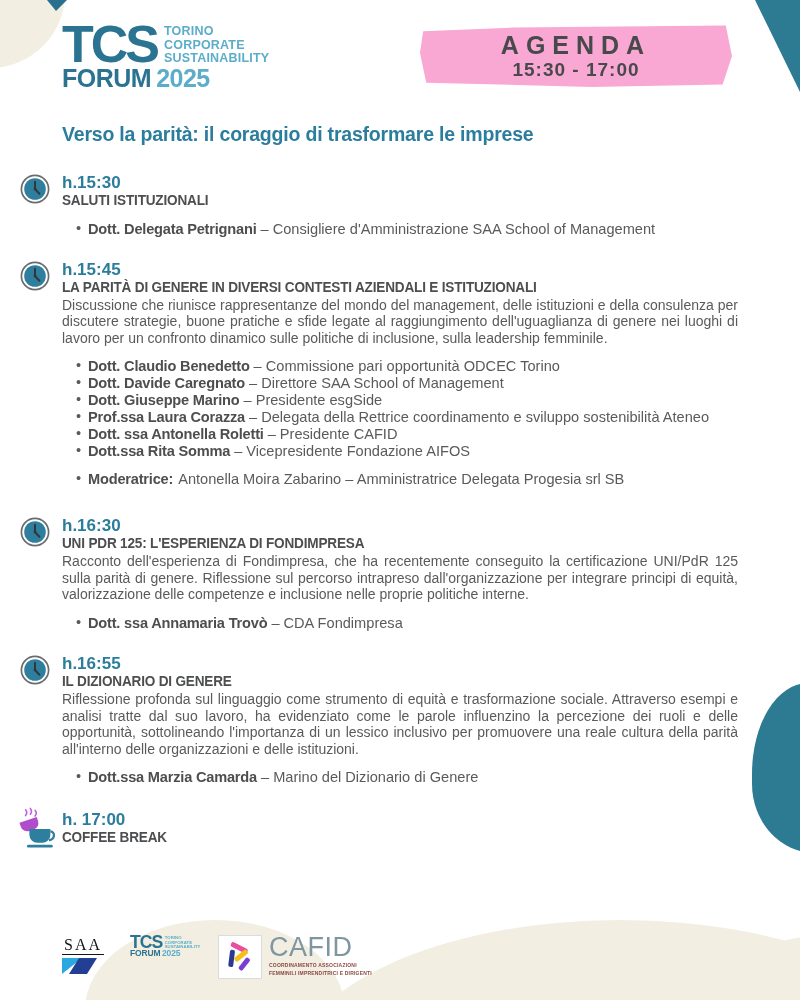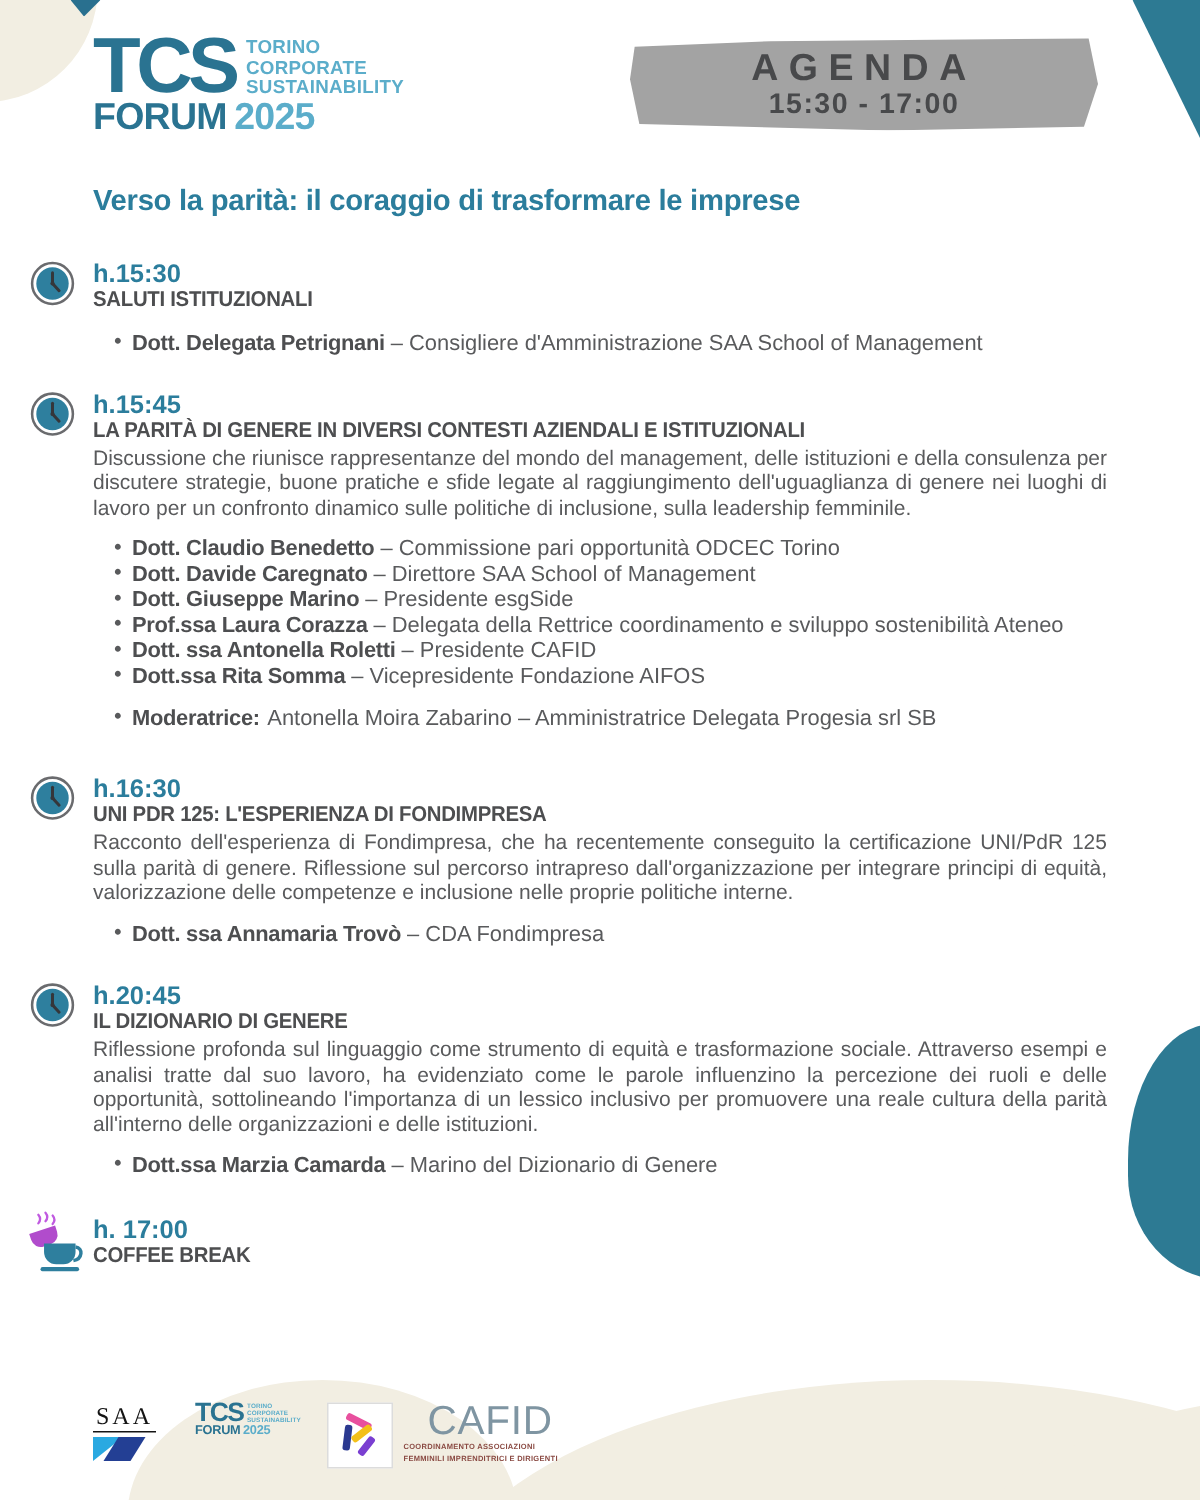--- a/index.html
+++ b/index.html
@@ -21,21 +21,21 @@
 
   
   .header-row { position:relative; height:96px; }
   .tcs { position:absolute; left:62px; top:24px; }
   .tcs-top { display:flex; align-items:flex-start; gap:7px; }
   .tcs-acronym { font-size:52px; font-weight:bold; color:#2a7391; line-height:40px; letter-spacing:-3px; }
   .tcs-words { display:flex; flex-direction:column; font-size:12.5px; font-weight:bold; color:#5badca; line-height:13.5px; letter-spacing:0.2px; margin-top:1px; }
   .tcs-bottom { font-size:25px; font-weight:bold; line-height:24px; letter-spacing:-0.5px; margin-top:0px; }
   .tcs-forum { color:#2a7391; } .tcs-year { color:#5badca; margin-left:5px; }
 
-  .banner { position:absolute; left:420px; top:25px; width:312px; height:62px; background:#a3a3a3;
+  .banner { position:absolute; left:420px; top:25px; width:312px; height:62px; background:#f9a8d4;
     display:flex; flex-direction:column; align-items:center; justify-content:center;
     clip-path:polygon(1% 10%, 30% 4%, 98% 1%, 100% 50%, 97% 96%, 55% 100%, 2% 93%, 0 45%); }
   .banner-title { font-size:25px; font-weight:bold; color:#48494b; letter-spacing:7px; line-height:26px; }
   .banner-time { font-size:19px; font-weight:bold; color:#48494b; letter-spacing:1px; margin-top:1px; }
 
   
   .doc-title { margin:26px 62px 0; color:#2b7d9c; font-weight:bold; font-size:19.5px; line-height:24.5px; letter-spacing:-0.2px; }
 
   
   .main { margin:0 62px 0 62px; }
@@ -60,21 +60,21 @@
   .footer { position:absolute; left:62px; top:933px; display:flex; align-items:flex-start; gap:26px; }
   .saa { display:flex; flex-direction:column; align-items:flex-start; margin-top:4px; }
   .saa-name { font-family:"Liberation Serif", serif; font-size:16px; letter-spacing:2px; color:#141414; border-bottom:1.5px solid #141414; padding:0 2px 1px; line-height:16px; }
   .saa-tri { display:flex; margin-top:3px; height:16px; }
   .saa-t1 { width:0; height:0; border-top:16px solid #2aa9e1; border-right:20px solid transparent; }
   .saa-t2 { width:18px; height:16px; background:#233f94; transform:skewX(-32deg); margin-left:-8px; }
   .tcs-small-box { width:62px; height:44px; position:relative; }
   .tcs-small { position:absolute; left:0; top:2px; transform:scale(0.34); transform-origin:left top; width:200px; }
   .cafid { display:flex; align-items:flex-start; gap:7px; margin-top:2px; }
   .cafid-card { width:42px; height:42px; background:#ffffff; border:1px solid #dcdcdc; display:flex; align-items:center; justify-content:center; }
-  .cafid-name { font-size:27px; color:#7f95a2; letter-spacing:0.5px; line-height:25px; font-weight:normal;margin-left:16px; }
+  .cafid-name { font-size:27px; color:#7f95a2; letter-spacing:0.5px; line-height:25px; font-weight:normal; }
   .cafid-sub { font-size:5px; color:#8a4a43; line-height:6px; margin-top:2px; font-weight:bold; letter-spacing:0.2px; }
 </style>
 </head>
 <body>
 
 <div class="deco blob-top-left"></div>
 <div class="deco notch-top"></div>
 <div class="deco tri-top-right"></div>
 <div class="deco blob-right"></div>
 <div class="deco hill-1"></div>
@@ -172,21 +172,21 @@
     <div class="session mt-s4">
       <div class="clock-wrap">
         <svg viewBox="0 0 30 30" width="30" height="30">
           <circle cx="15" cy="15" r="13.6" fill="#ffffff" stroke="#6a6b6e" stroke-width="1.7"></circle>
           <circle cx="15" cy="15" r="10.8" fill="#2e7f9e"></circle>
           <path d="M15 15 V7.8" stroke="#35363a" stroke-width="2" stroke-linecap="round"></path>
           <path d="M15 15 L19.4 19.8" stroke="#35363a" stroke-width="2" stroke-linecap="round"></path>
           <circle cx="15" cy="15" r="1.4" fill="#35363a"></circle>
         </svg>
       </div>
-      <div class="time">h.20:45</div>
+      <div class="time">h.16:55</div>
       <div class="s-heading">IL DIZIONARIO DI GENERE</div>
       <p class="s-desc">Riflessione profonda sul linguaggio come strumento di equità e trasformazione sociale. Attraverso esempi e analisi tratte dal suo lavoro, ha evidenziato come le parole influenzino la percezione dei ruoli e delle opportunità, sottolineando l'importanza di un lessico inclusivo per promuovere una reale cultura della parità all'interno delle organizzazioni e delle istituzioni.</p>
       <ul class="speakers">
         <li><b>Dott.ssa Marzia Camarda</b><span class="role">– Marino del Dizionario di Genere</span></li>
       </ul>
     </div>
 
     <div class="session mt-coffee">
       <div class="coffee-wrap">
         <svg viewBox="0 0 44 44" width="42" height="44">

